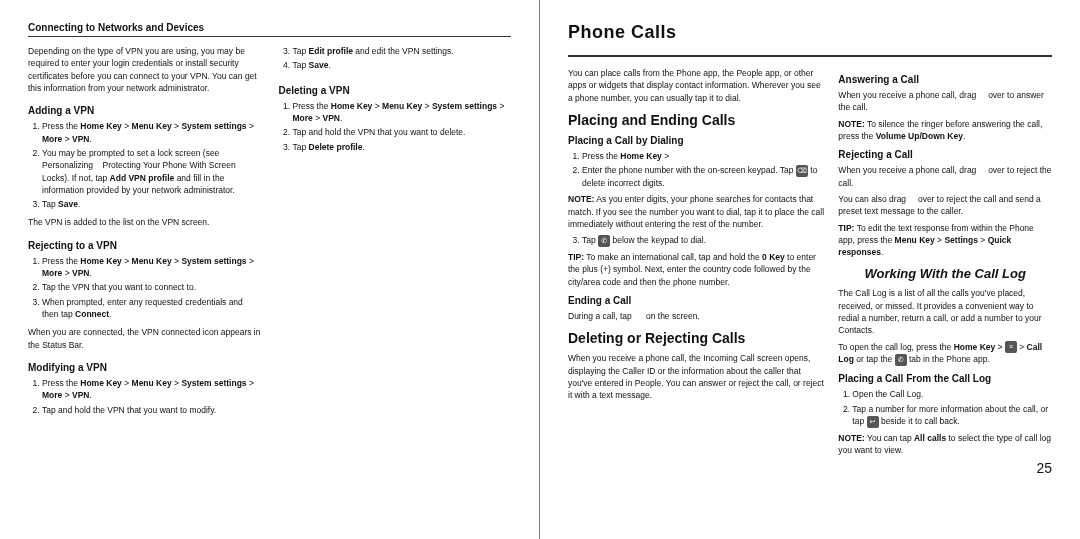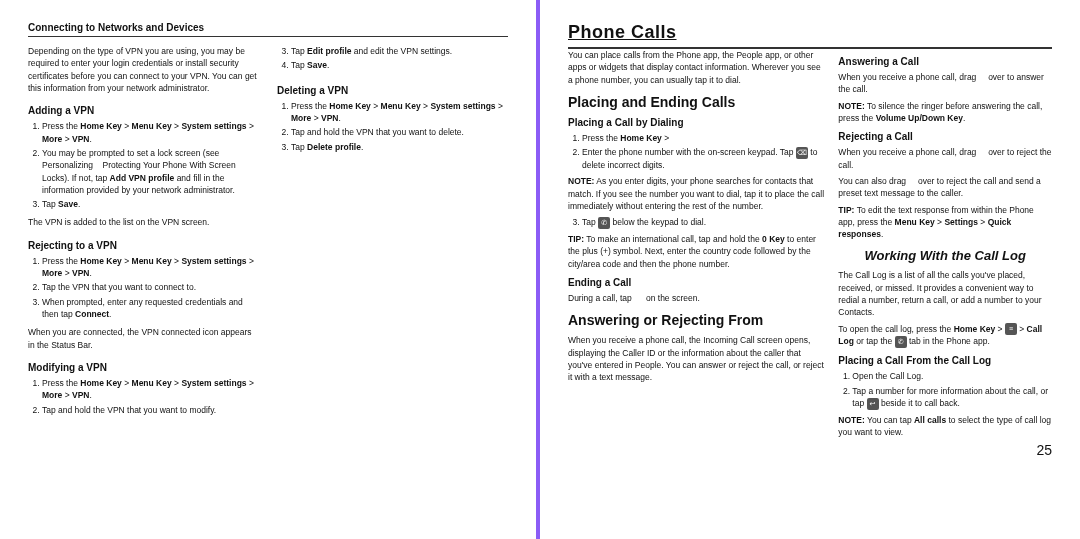--- a/index.html
+++ b/index.html
@@ -14,45 +14,44 @@
       display: flex;
     }
     .page {
       display: flex;
       width: 1080px;
       height: 539px;
     }
     .left-page {
       width: 50%;
       padding: 22px 28px 18px 28px;
-      border-right: 4px solid #8b5cf6;
+      border-right: 1px solid #8b5cf6;
       display: flex;
       flex-direction: column;
     }
     .right-page {
       width: 50%;
       padding: 22px 28px 18px 28px;
       display: flex;
       flex-direction: column;
     }
     .section-header {
       font-size: 10px;
       font-weight: bold;
       border-bottom: 1.5px solid #333;
       padding-bottom: 3px;
       margin-bottom: 8px;
     }
     .page-title {
       font-size: 18px;
       font-weight: bold;
       border-bottom: 2px solid #333;
-      padding-bottom: 4px;
-      margin-bottom: 0;
+      padding-bottom: 12px;
+      margin-bottom: 10px;
       letter-spacing: 0.5px;
-      text-decoration: underline;
     }
     .big-section-title {
       font-size: 14px;
       font-weight: bold;
       margin-bottom: 6px;
       margin-top: 8px;
     }
     .sub-section-title {
       font-size: 10px;
       font-weight: bold;
@@ -207,21 +206,21 @@
         </ol>
         <p class="note"><strong>NOTE:</strong> As you enter digits, your phone searches for contacts that match. If you see the number you want to dial, tap it to place the call immediately without entering the rest of the number.</p>
         <ol start="3">
           <li>Tap <span class="inline-icon">✆</span> below the keypad to dial.</li>
         </ol>
         <p class="tip"><strong>TIP:</strong> To make an international call, tap and hold the <strong>0 Key</strong> to enter the plus (+) symbol. Next, enter the country code followed by the city/area code and then the phone number.</p>
 
         <div class="sub-section-title">Ending a Call</div>
         <p>During a call, tap &nbsp;&nbsp;&nbsp;&nbsp; on the screen.</p>
 
-        <div class="big-section-title">Answering or Rejecting From</div>
+        <div class="big-section-title">Deleting or Rejecting Calls</div>
         <p>When you receive a phone call, the Incoming Call screen opens, displaying the Caller ID or the information about the caller that you've entered in People. You can answer or reject the call, or reject it with a text message.</p>
       </div>
 
       <div class="right-col-right">
         <div class="sub-section-title">Answering a Call</div>
         <p>When you receive a phone call, drag &nbsp;&nbsp;&nbsp; over to answer the call.</p>
         <p class="note"><strong>NOTE:</strong> To silence the ringer before answering the call, press the <strong>Volume Up/Down Key</strong>.</p>
 
         <div class="sub-section-title">Rejecting a Call</div>
         <p>When you receive a phone call, drag &nbsp;&nbsp;&nbsp; over to reject the call.</p>

